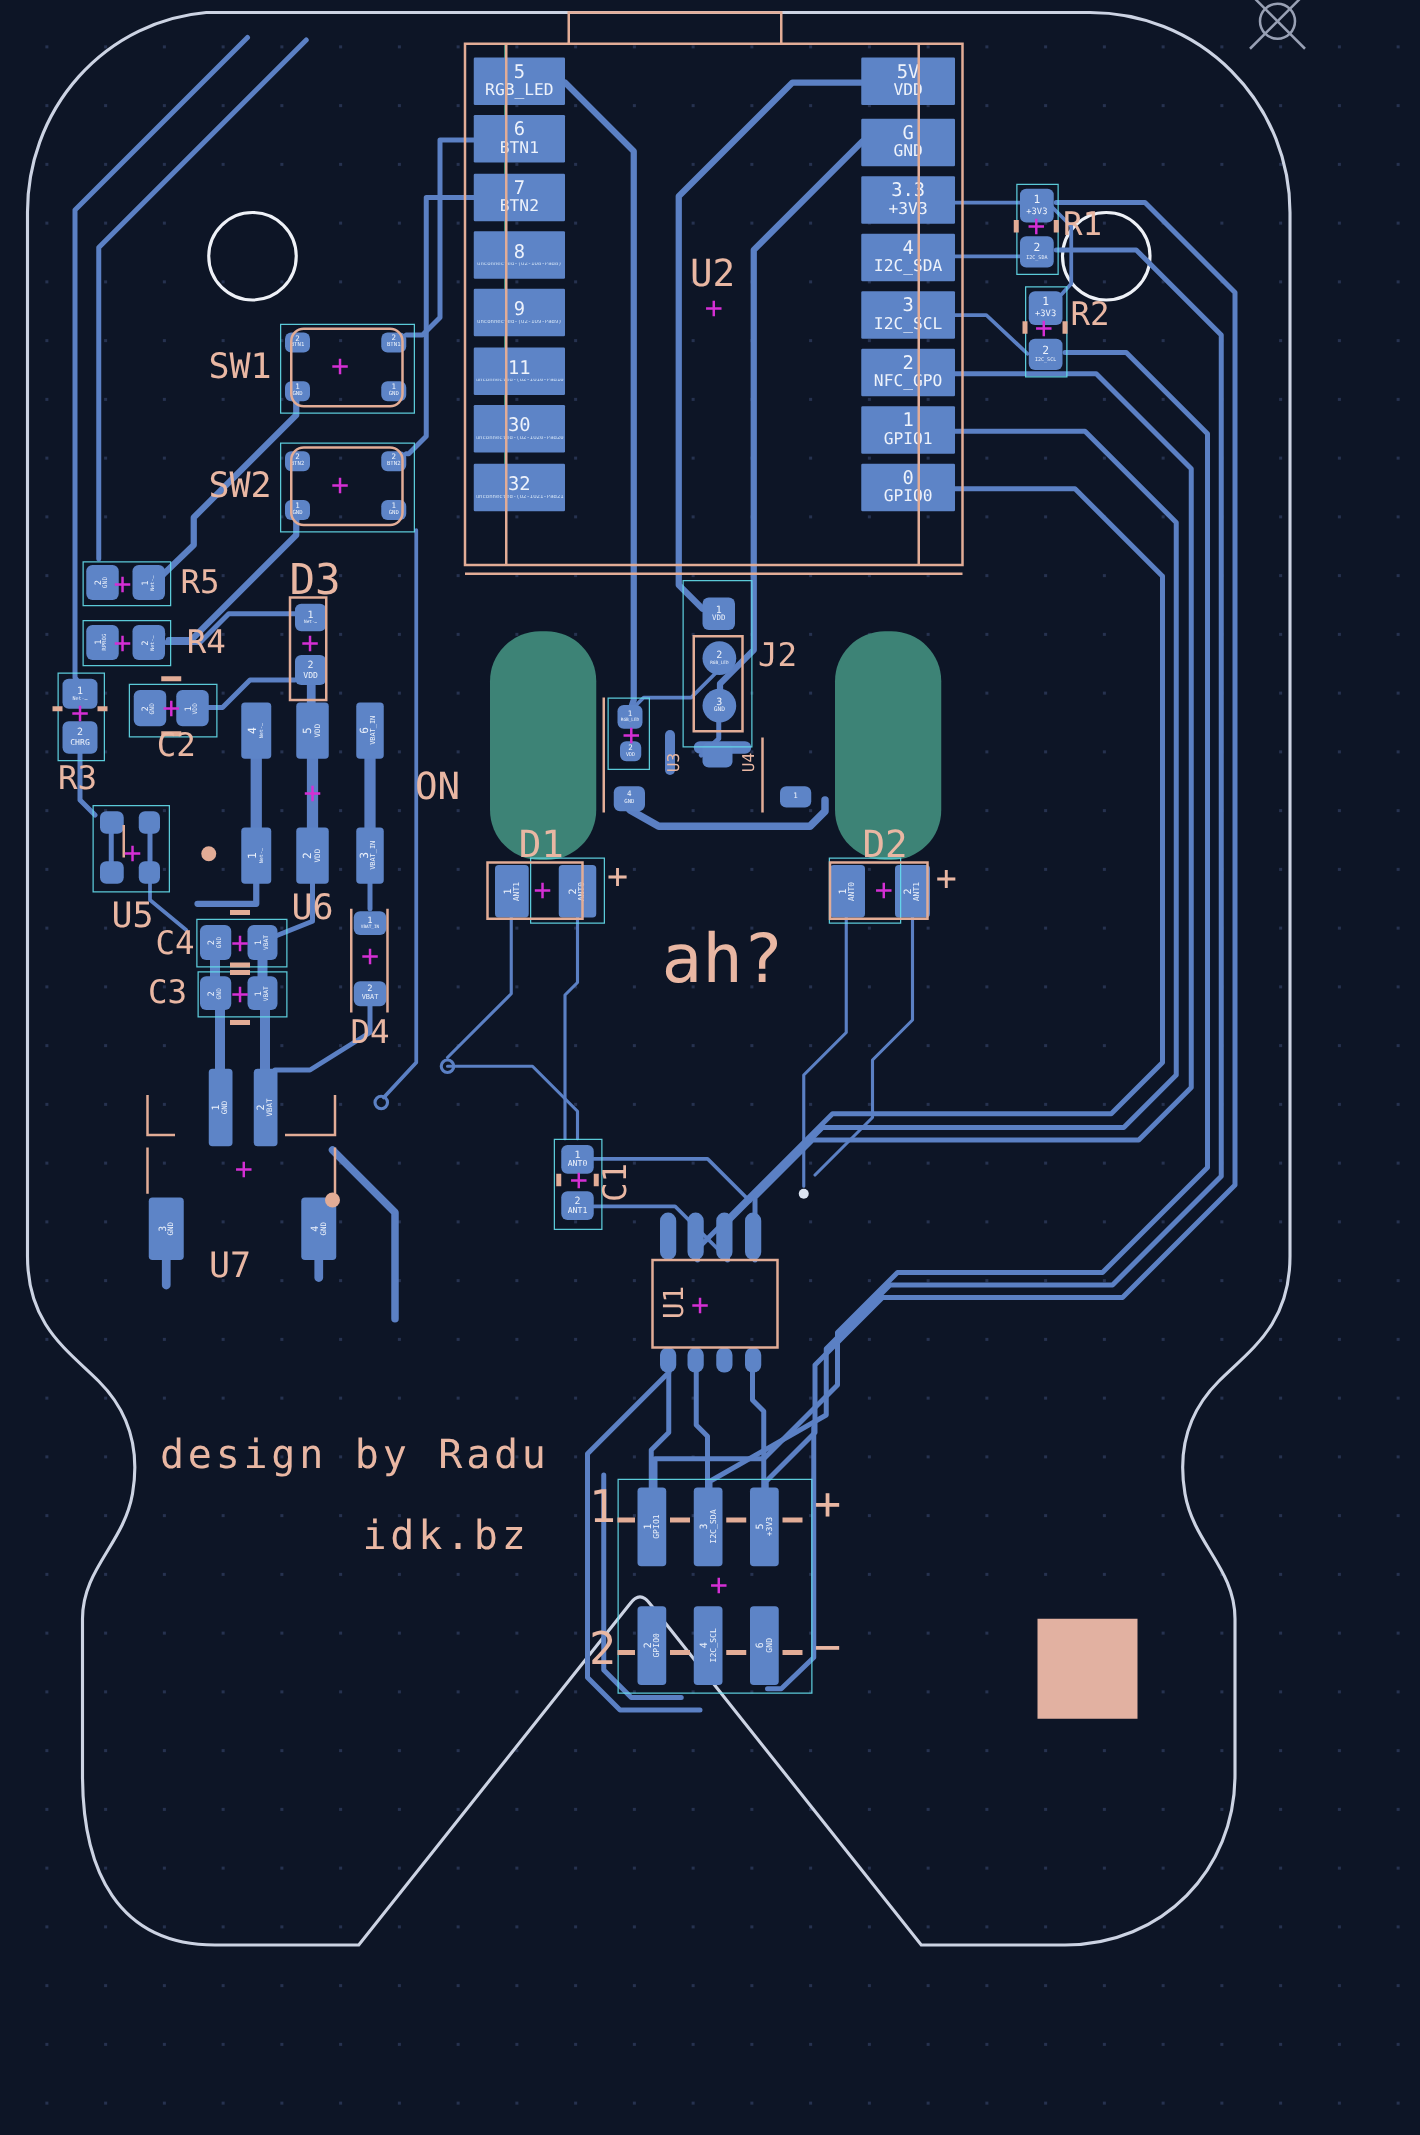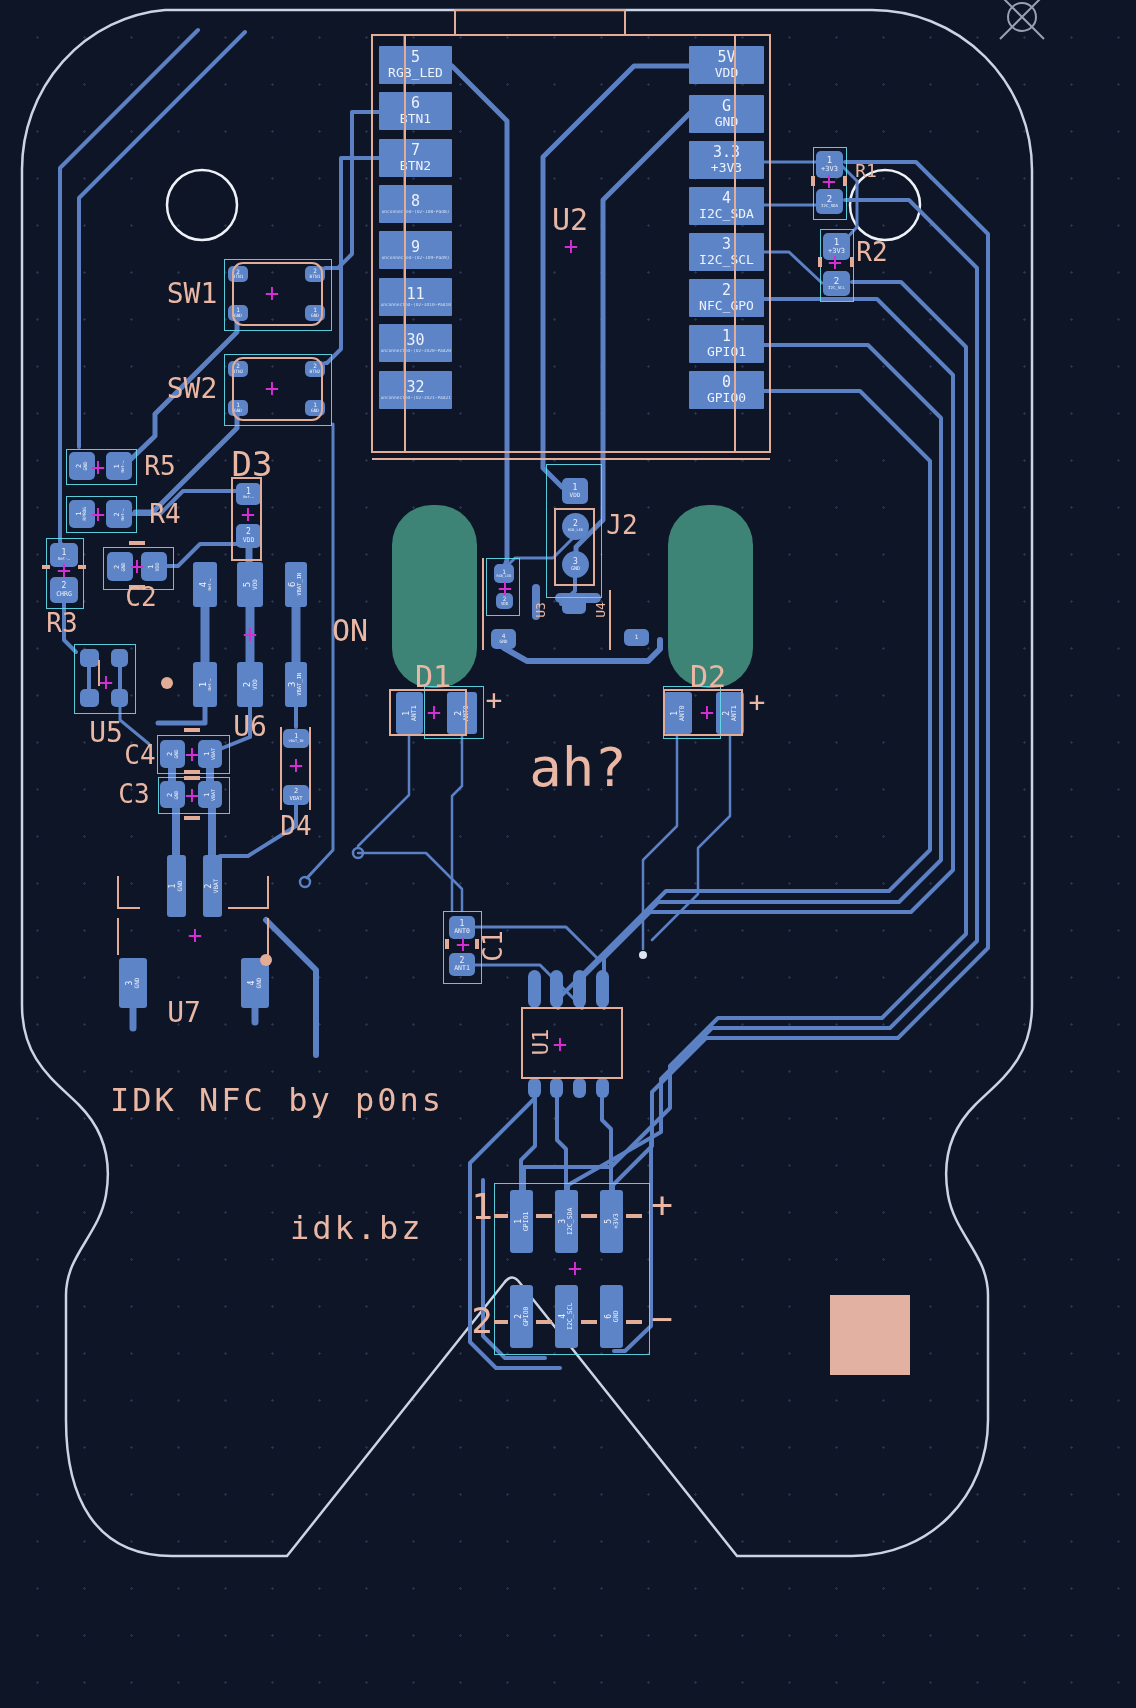--- a/index.html
+++ b/index.html
@@ -558,21 +558,21 @@
       <rect x="494" y="1320" width="14" height="4"></rect>
         <rect x="536" y="1320" width="16" height="4"></rect>
         <rect x="581" y="1320" width="16" height="4"></rect>
         <rect x="626" y="1320" width="16" height="4"></rect>
       <circle cx="167" cy="683" r="6"></circle>
         <circle cx="266" cy="960" r="6"></circle>
     </g>
   </svg>
 
   <div class="ref" style="left:570px;top:219px;font-size:30px">U2</div>
-  <div class="ref" style="left:866px;top:170px;font-size:18px">R1</div>
+  <div class="ref" style="left:866px;top:180px;font-size:26px">R1</div>
   <div class="ref" style="left:872px;top:252px;font-size:26px">R2</div>
   <div class="ref" style="left:192px;top:293px;font-size:28px">SW1</div>
   <div class="ref" style="left:192px;top:388px;font-size:28px">SW2</div>
   <div class="ref" style="left:160px;top:466px;font-size:26px">R5</div>
   <div class="ref" style="left:165px;top:514px;font-size:26px">R4</div>
   <div class="ref" style="left:62px;top:623px;font-size:26px">R3</div>
   <div class="ref" style="left:141px;top:597px;font-size:26px">C2</div>
   <div class="ref" style="left:252px;top:464px;font-size:34px">D3</div>
   <div class="ref" style="left:250px;top:726px;font-size:28px">U6</div>
   <div class="ref" style="left:106px;top:732px;font-size:28px">U5</div>
@@ -583,21 +583,21 @@
   <div class="ref" style="left:622px;top:525px;font-size:26px">J2</div>
   <div class="ref" style="left:433px;top:676px;font-size:30px">D1</div>
   <div class="ref" style="left:708px;top:676px;font-size:30px">D2</div>
   <div class="ref rot" style="left:493px;top:946px;font-size:26px">C1</div>
   <div class="ref rot" style="left:540px;top:1042px;font-size:22px">U1</div>
   <div class="ref rot" style="left:540px;top:610px;font-size:13px">U3</div>
   <div class="ref rot" style="left:600px;top:610px;font-size:13px">U4</div>
 
   <div class="ref" style="left:350px;top:630px;font-size:30px">ON</div>
   <div class="ref" style="left:578px;top:767px;font-size:54px">ah?</div>
-  <div class="ref" style="left:110px;top:1100px;font-size:32px;letter-spacing:3px;transform:translate(0,-50%)">IDK NFC by p0ns</div>
+  <div class="ref" style="left:128px;top:1163px;font-size:32px;letter-spacing:3px;transform:translate(0,-50%)">design by Radu</div>
   <div class="ref" style="left:290px;top:1228px;font-size:32px;letter-spacing:3px;transform:translate(0,-50%)">idk.bz</div>
   <div class="ref" style="left:482px;top:1206px;font-size:36px">1</div>
   <div class="ref" style="left:482px;top:1320px;font-size:36px">2</div>
   <div class="ref" style="left:662px;top:1204px;font-size:36px">+</div>
   <div class="ref" style="left:662px;top:1318px;font-size:36px">−</div>
   <div class="splus" style="left:494px;top:701px">+</div>
   <div class="splus" style="left:757px;top:703px">+</div>
 
   <div class="mplus" style="left:571px;top:246px">+</div>
   <div class="mplus" style="left:272px;top:293px">+</div>

